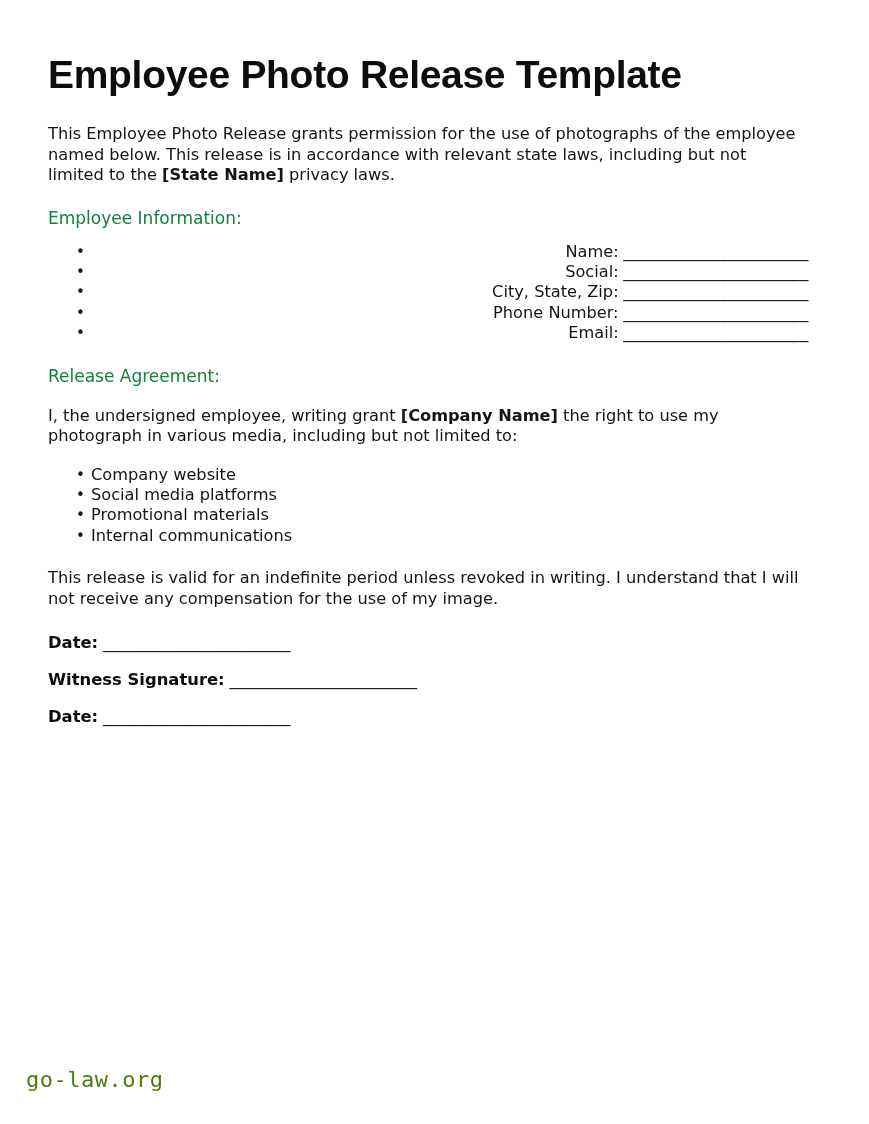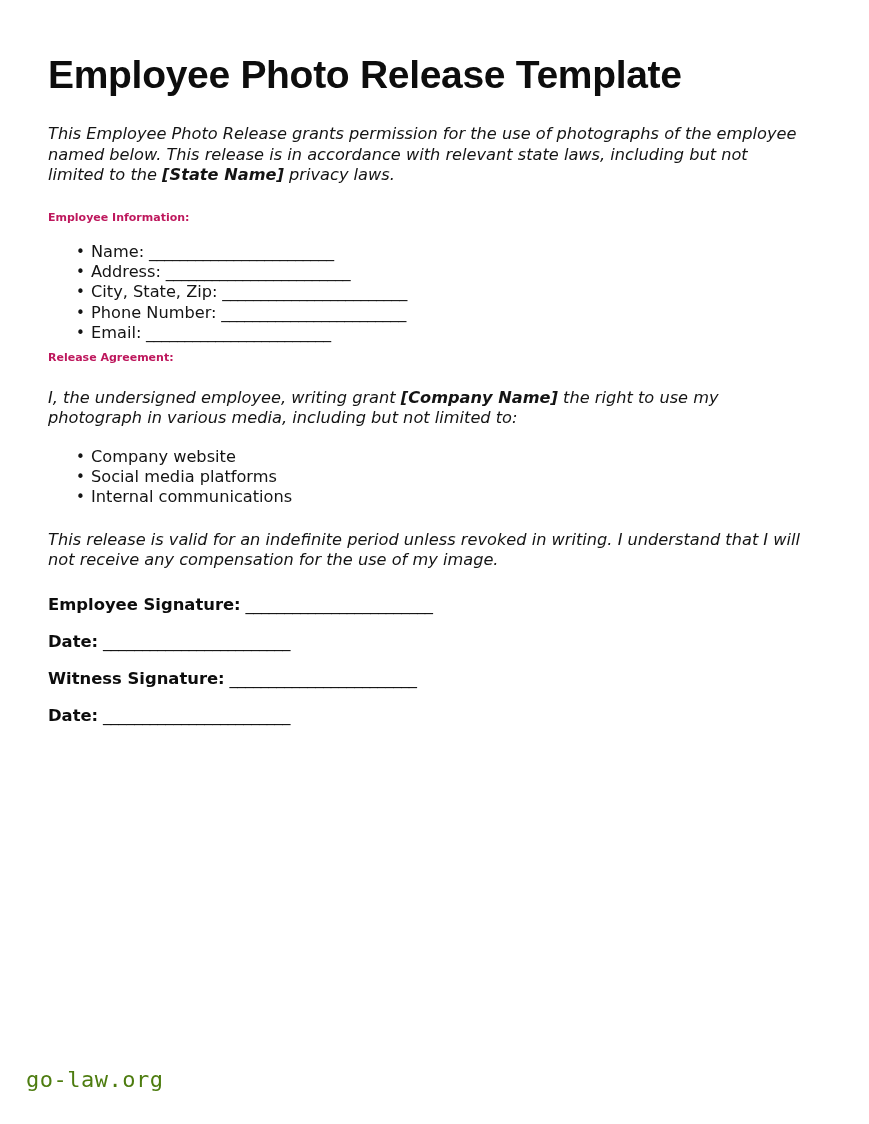--- a/index.html
+++ b/index.html
@@ -48,21 +48,20 @@
   }
 
   
   .para {
     font-family: "DejaVu Sans", sans-serif;
     font-size: 16.2px;
     line-height: 20.5px;
     color: #141414;
     margin: 0;
     max-width: 756px;
-    font-style: italic;
   }
 
   .para b,
   .para .ph {
     font-weight: bold;
   }
 
   .intro-para {
     margin-bottom: 22px;
   }
@@ -71,24 +70,24 @@
     margin-bottom: 18px;
   }
 
   .valid-para {
     margin-bottom: 24px;
   }
 
   
   .section-heading {
     font-family: "DejaVu Sans", sans-serif;
-    font-weight: bold;
-    font-size: 11px;
+    font-weight: normal;
+    font-size: 17px;
     line-height: 20px;
-    color: #be185d;
+    color: #15803d;
     margin: 0 0 14px 0;
   }
 
   .heading-release {
     margin-top: 2px;
     margin-bottom: 20px;
   }
 
   
   ul.bullets {
@@ -111,21 +110,22 @@
     content: "\2022";
     position: absolute;
     left: 0;
     top: 0;
     font-size: 15px;
     line-height: 20.4px;
     color: #141414;
   }
 
   ul.info-list {
-    margin-bottom: 4px;
+    margin-bottom: 22px;
+    text-align: right;
   }
 
   ul.media-list {
     margin-bottom: 22px;
   }
 
   .fill {
     font-family: "DejaVu Sans", sans-serif;
     letter-spacing: -0.4px;
   }
@@ -169,40 +169,40 @@
   <div class="content">
 
     <h1 class="doc-title">Employee Photo Release Template</h1>
 
     <p class="para intro-para"><span>This Employee Photo Release grants permission for the use of photographs of the employee named below. This release is in accordance with relevant state laws, including but not limited to the </span><b class="ph">[State Name]</b><span> privacy laws.</span></p>
 
     <h2 class="section-heading">Employee Information:</h2>
 
     <ul class="bullets info-list">
       <li><span>Name:</span><span class="fill"> ________________________</span></li>
-      <li><span>Address:</span><span class="fill"> ________________________</span></li>
+      <li><span>Social:</span><span class="fill"> ________________________</span></li>
       <li><span>City, State, Zip:</span><span class="fill"> ________________________</span></li>
       <li><span>Phone Number:</span><span class="fill"> ________________________</span></li>
       <li><span>Email:</span><span class="fill"> ________________________</span></li>
     </ul>
 
     <h2 class="section-heading heading-release">Release Agreement:</h2>
 
     <p class="para grant-para"><span>I, the undersigned employee, writing grant </span><b class="ph">[Company Name]</b><span> the right to use my photograph in various media, including but not limited to:</span></p>
 
     <ul class="bullets media-list">
       <li>Company website</li>
       <li>Social media platforms</li>
+      <li>Promotional materials</li>
       <li>Internal communications</li>
     </ul>
 
     <p class="para valid-para">This release is valid for an indefinite period unless revoked in writing. I understand that I will not receive any compensation for the use of my image.</p>
 
     <div class="sig-block">
-      <div class="sig-row"><span>Employee Signature:</span><span class="fill"> ________________________</span></div>
       <div class="sig-row"><span>Date:</span><span class="fill"> ________________________</span></div>
       <div class="sig-row"><span>Witness Signature:</span><span class="fill"> ________________________</span></div>
       <div class="sig-row"><span>Date:</span><span class="fill"> ________________________</span></div>
     </div>
 
   </div>
 
   <div class="footer-mark">go-law.org</div>
 </div>
 

